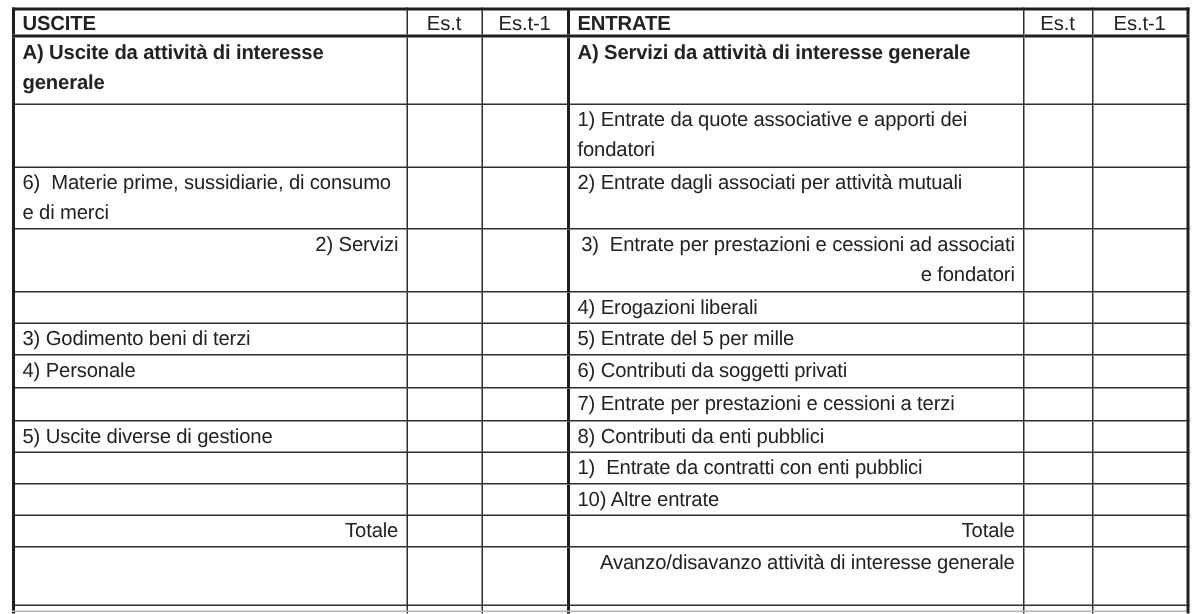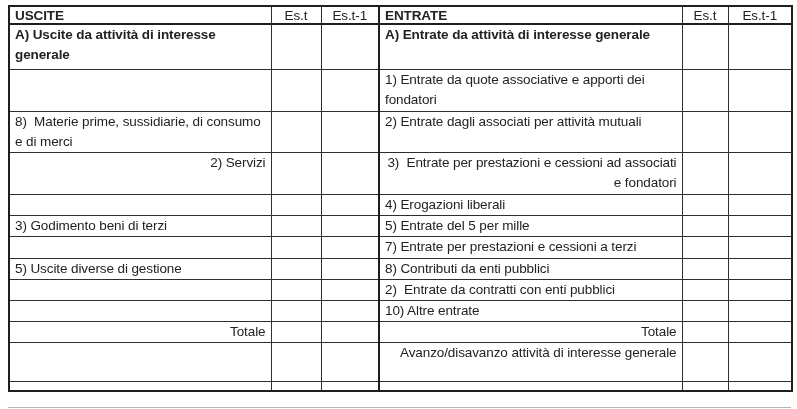--- a/index.html
+++ b/index.html
@@ -81,34 +81,34 @@
         <th class="lbl sep">ENTRATE</th>
         <th class="num">Es.t</th>
         <th class="num">Es.t-1</th>
       </tr>
     </thead>
     <tbody id="tbody">
         <tr style="height: 45px; padding-left: 22px;">
           <td class="lbl-wrap bold">A) Uscite da attività di interesse generale</td>
           <td></td>
           <td></td>
-          <td class="sep lbl-wrap bold">A) Entrate da attività di interesse generale</td>
+          <td class="sep lbl-wrap bold">A) Servizi da attività di interesse generale</td>
           <td></td>
           <td></td>
         </tr>
         <tr style="height: 42px;">
           <td class="lbl-wrap"></td>
           <td></td>
           <td></td>
           <td class="sep lbl-wrap">1) Entrate da quote associative e apporti dei fondatori</td>
           <td></td>
           <td></td>
         </tr>
         <tr style="height: 41px;">
-          <td class="lbl-wrap">8)  Materie prime, sussidiarie, di consumo e di merci</td>
+          <td class="lbl-wrap">6)  Materie prime, sussidiarie, di consumo e di merci</td>
           <td></td>
           <td></td>
           <td class="sep lbl-wrap">2) Entrate dagli associati per attività mutuali</td>
           <td></td>
           <td></td>
         </tr>
         <tr style="height: 42px; text-align: right;">
           <td class="lbl-wrap">2) Servizi</td>
           <td></td>
           <td></td>
@@ -126,40 +126,48 @@
         </tr>
         <tr style="height: 20px;">
           <td class="lbl-nowrap">3) Godimento beni di terzi</td>
           <td></td>
           <td></td>
           <td class="sep lbl-nowrap">5) Entrate del 5 per mille</td>
           <td></td>
           <td></td>
         </tr>
         <tr style="height: 22px;">
+          <td class="lbl-nowrap">4) Personale</td>
+          <td></td>
+          <td></td>
+          <td class="sep lbl-nowrap">6) Contributi da soggetti privati</td>
+          <td></td>
+          <td></td>
+        </tr>
+        <tr style="height: 22px;">
           <td class="lbl-nowrap"></td>
           <td></td>
           <td></td>
           <td class="sep lbl-nowrap">7) Entrate per prestazioni e cessioni a terzi</td>
           <td></td>
           <td></td>
         </tr>
         <tr style="height: 21px;">
           <td class="lbl-nowrap">5) Uscite diverse di gestione</td>
           <td></td>
           <td></td>
           <td class="sep lbl-nowrap">8) Contributi da enti pubblici</td>
           <td></td>
           <td></td>
         </tr>
         <tr style="height: 20px;">
           <td class="lbl-nowrap"></td>
           <td></td>
           <td></td>
-          <td class="sep lbl-nowrap">2)  Entrate da contratti con enti pubblici</td>
+          <td class="sep lbl-nowrap">1)  Entrate da contratti con enti pubblici</td>
           <td></td>
           <td></td>
         </tr>
         <tr style="height: 21px;">
           <td class="lbl-nowrap"></td>
           <td></td>
           <td></td>
           <td class="sep lbl-nowrap">10) Altre entrate</td>
           <td></td>
           <td></td>

